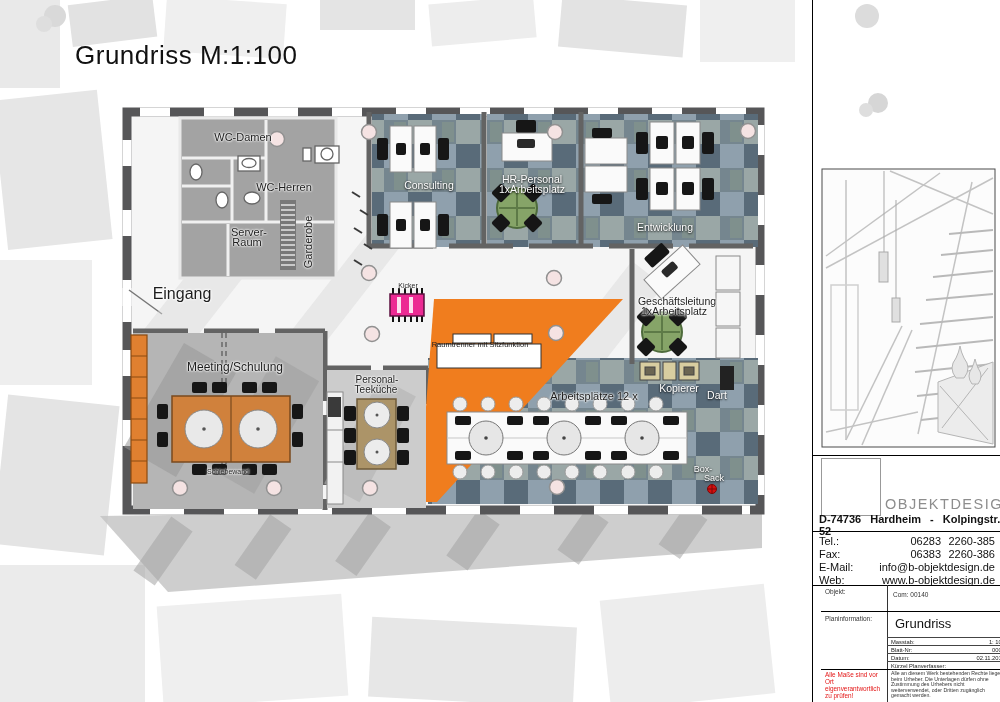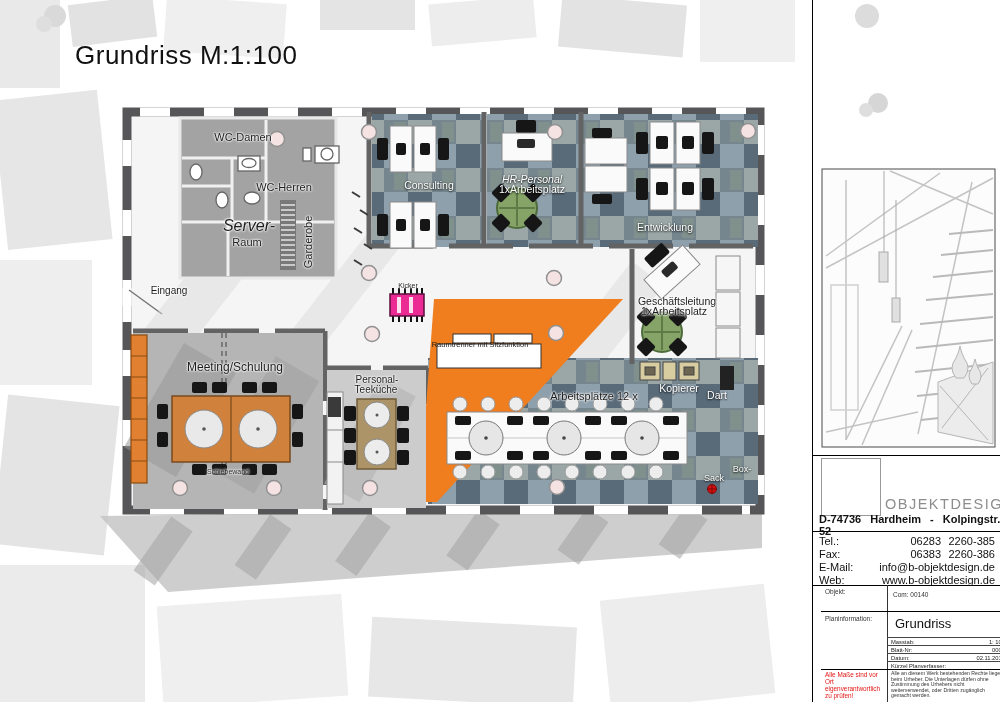--- a/index.html
+++ b/index.html
@@ -445,40 +445,40 @@
     <circle cx="852" cy="502" r="13"></circle>
     <rect x="838" y="476" width="8" height="32"></rect>
   </g>
 </svg>
 
 <div>
   <span class="title">Grundriss M:1:100</span>
 
   <span class="lbl" style="left:243px;top:132px;font-size:11px;">WC-Damen</span>
   <span class="lbl" style="left:284px;top:182px;font-size:11px;">WC-Herren</span>
-  <span class="lbl" style="left:249px;top:218px;font-size:16px;font-style:italic;">Server-</span>
+  <span class="lbl" style="left:249px;top:227px;font-size:11px;">Server-</span>
   <span class="lbl" style="left:247px;top:237px;font-size:11px;">Raum</span>
   <span class="lbl vert" style="left:308px;top:242px;font-size:11px;">Garderobe</span>
-  <span class="lbl" style="left:169px;top:286px;font-size:10px;">Eingang</span>
+  <span class="lbl" style="left:182px;top:286px;font-size:16px;">Eingang</span>
   <span class="lbl white" style="left:429px;top:180px;font-size:10.5px;">Consulting</span>
-  <span class="lbl white" style="left:532px;top:174px;font-size:10.5px;font-style:italic;">HR-Personal</span>
+  <span class="lbl white" style="left:532px;top:174px;font-size:10.5px;">HR-Personal</span>
   <span class="lbl white" style="left:532px;top:184px;font-size:10.5px;">1xArbeitsplatz</span>
   <span class="lbl white" style="left:665px;top:222px;font-size:10.5px;">Entwicklung</span>
   <span class="lbl" style="left:677px;top:296px;font-size:10.5px;">Geschäftsleitung</span>
   <span class="lbl" style="left:674px;top:306px;font-size:10.5px;">1xArbeitsplatz</span>
   <span class="lbl" style="left:408px;top:282px;font-size:7px;">Kicker</span>
   <span class="lbl" style="left:480px;top:333px;font-size:7.5px;text-shadow:none;margin-top:8px;">Raumtrenner mit Sitzfunktion</span>
   <span class="lbl" style="left:235px;top:361px;font-size:12px;text-align:center;">Meeting/Schulung</span>
   <span class="lbl" style="left:228px;top:468px;font-size:7px;">Schiebewand</span>
   <span class="lbl" style="left:377px;top:375px;font-size:10px;">Personal-</span>
   <span class="lbl" style="left:376px;top:385px;font-size:10px;">Teeküche</span>
   <span class="lbl" style="left:580px;top:391px;font-size:11px;padding-left:28px;">Arbeitsplätze 12 x</span>
   <span class="lbl white" style="left:679px;top:383px;font-size:10.5px;">Kopierer</span>
   <span class="lbl white" style="left:717px;top:390px;font-size:10.5px;">Dart</span>
-  <span class="lbl white" style="left:742px;top:465px;font-size:9px;">Box-</span>
+  <span class="lbl white" style="left:703px;top:465px;font-size:9px;">Box-</span>
   <span class="lbl white" style="left:714px;top:474px;font-size:9px;">Sack</span>
 </div>
 
 <div class="panel">
   <div class="hline" style="top:455px;"></div>
   <div class="hline" style="top:531px;"></div>
   <div class="hline" style="top:585px;"></div>
 
   <div class="logoBox"></div>
   <span class="brandSub">OBJEKTDESIGN</span>

